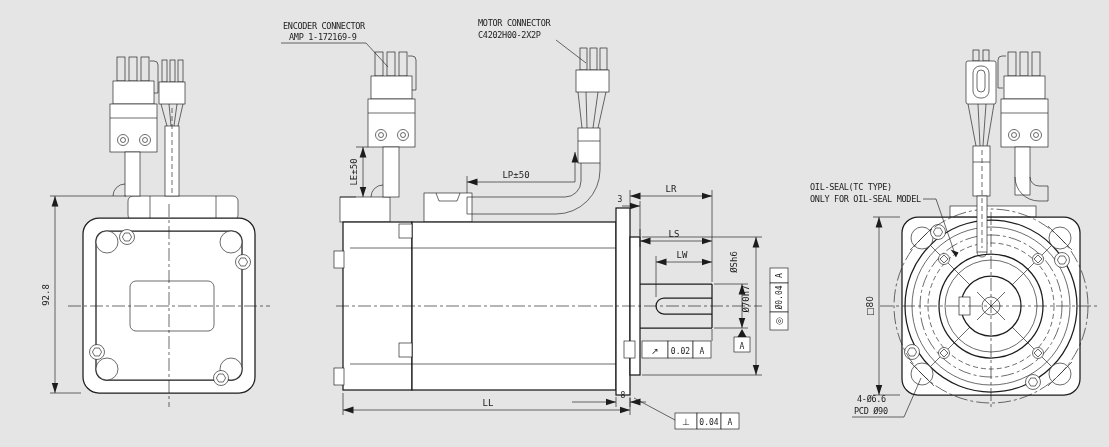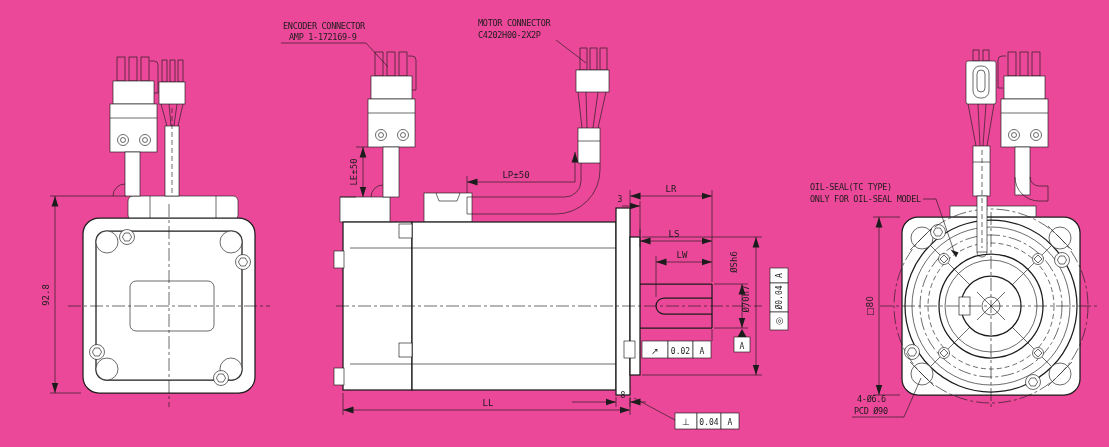--- a/index.html
+++ b/index.html
@@ -1,16 +1,16 @@
 <!DOCTYPE html>
 <html><head>
 <meta charset="utf-8">
 <style>
   html,body{margin:0;padding:0;background:#fff;}
-  .stage{width:1109px;height:447px;background:#ec4899;position:relative;overflow:hidden;}
+  .stage{width:1109px;height:447px;background:#e5e5e5;position:relative;overflow:hidden;}
   svg{display:block;}
   .ln{stroke:#1c1c1c;stroke-width:1.25;fill:none;}
   .lnf{stroke:#1c1c1c;stroke-width:1.25;fill:#fff;}
   .tn{stroke:#1c1c1c;stroke-width:0.65;fill:none;}
   .tnf{stroke:#1c1c1c;stroke-width:0.65;fill:#fff;}
   .cl{stroke:#1c1c1c;stroke-width:0.65;fill:none;stroke-dasharray:13 3 3 3;}
   .dsh{stroke:#1c1c1c;stroke-width:0.65;fill:none;stroke-dasharray:5 3;}
   .blk{fill:#1c1c1c;stroke:none;}
   text{font-family:"DejaVu Sans Mono","Liberation Mono",monospace;font-size:9px;fill:#1c1c1c;}
   .lbl{font-size:8.5px;letter-spacing:-0.3px;}

